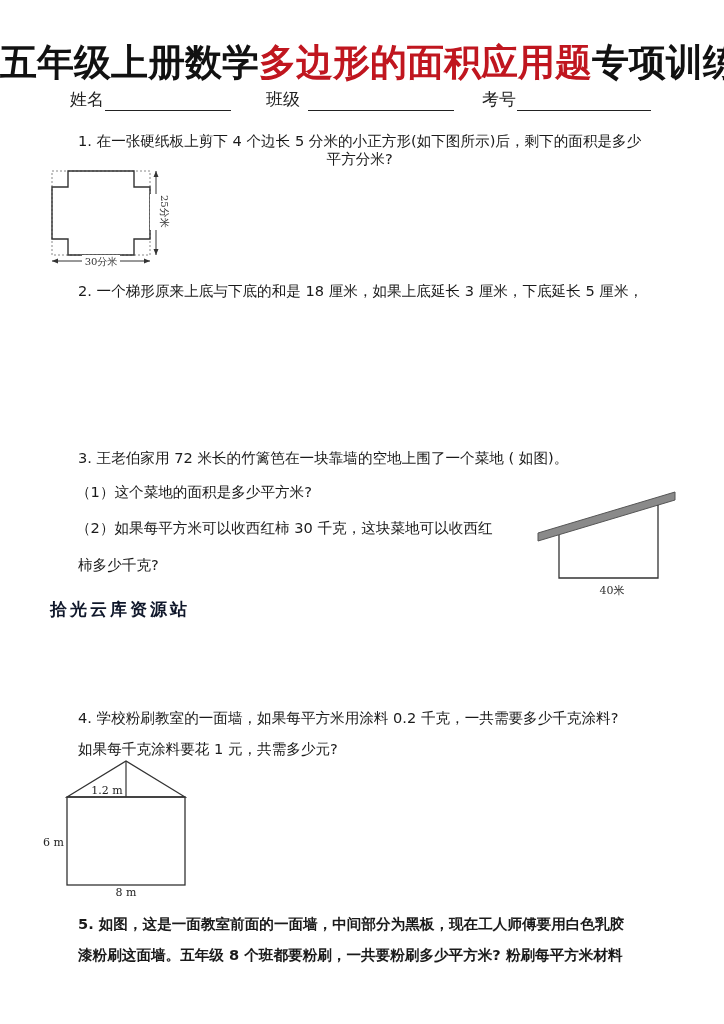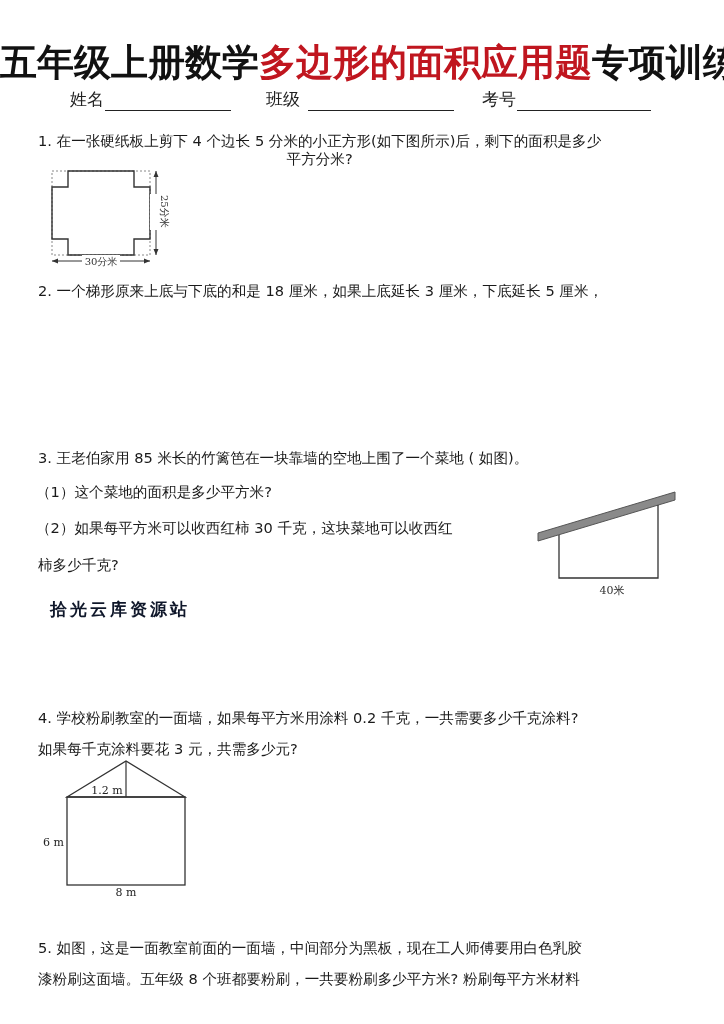--- a/index.html
+++ b/index.html
@@ -11,21 +11,21 @@
   .title {
     left: 0; top: 40px; width: 688px; text-align: center;
     font-family: "DejaVu Serif", "Liberation Serif", serif;
     font-size: 37px; font-weight: bold; letter-spacing: 0px; white-space: nowrap;
     line-height: 44px; color: #111;
   }
   .title .hl { color: #c0161f; }
   .fields { top: 88px; left: 0; width: 584px; height: 26px; font-size: 17px; color: #222; }
   .field { position: absolute; top: 0; white-space: nowrap; display: flex; align-items: flex-end; }
   .field .line { display: inline-block; border-bottom: 1.3px solid #222; height: 20px; margin-left: 1px; }
-  .q { font-size: 14.6px; line-height: 23px; color: #1a1a1a; white-space: nowrap; }
+  .q { font-size: 14.6px; line-height: 23px; color: #1a1a1a; white-space: nowrap; margin-left: 40px; }
   .q2 { line-height: 31px; }
   .watermark {
     left: 50px; top: 598px; font-size: 17px; color: #0f172a; letter-spacing: 3px; font-weight: bold;
     font-family: "DejaVu Sans", sans-serif;
   }
   svg text { font-family: "DejaVu Serif", "Liberation Serif", serif; }
 </style>
 </head>
 <body>
 
@@ -69,44 +69,44 @@
   <polygon points="110,97 104,94.5 104,99.5" fill="#333"></polygon>
   <rect x="42" y="91" width="38" height="13" fill="#fff"></rect>
   <text x="61" y="101" font-size="10" fill="#333" text-anchor="middle">30分米</text>
 </svg>
 
 <div class="abs q q2" style="left:38px; top:275px;">
   <div>2.  一个梯形原来上底与下底的和是 18 厘米，如果上底延长 3 厘米，下底延长 5 厘米，</div>
 </div>
 
 <div class="abs q" style="left:38px; top:446px;">
-  <div>3.  王老伯家用 85 米长的竹篱笆在一块靠墙的空地上围了一个菜地 ( 如图)。</div>
+  <div>3.  王老伯家用 72 米长的竹篱笆在一块靠墙的空地上围了一个菜地 ( 如图)。</div>
 </div>
 <div class="abs q" style="left:36px; top:480px;">（1）这个菜地的面积是多少平方米?</div>
 <div class="abs q" style="left:36px; top:516px;">（2）如果每平方米可以收西红柿 30 千克，这块菜地可以收西红</div>
 <div class="abs q" style="left:38px; top:553px;">柿多少千克?</div>
 <svg class="abs" style="left:530px; top:485px;" width="160" height="115">
 
   <polygon points="8,48 145,7 145,15 8,56" fill="#8a8a8a" stroke="#555" stroke-width="1"></polygon>
 
   <polyline points="29,50 29,93 128,93 128,20" fill="none" stroke="#333" stroke-width="1.3"></polyline>
   <text x="82" y="109" font-size="11" fill="#333" text-anchor="middle">40米</text>
 </svg>
 
 <div class="abs watermark">拾光云库资源站</div>
 
 <div class="abs q q2" style="left:38px; top:702px;">
   <div>4.  学校粉刷教室的一面墙，如果每平方米用涂料 0.2 千克，一共需要多少千克涂料?</div>
-  <div>如果每千克涂料要花 3 元，共需多少元?</div>
+  <div>如果每千克涂料要花 1 元，共需多少元?</div>
 </div>
 <svg class="abs" style="left:38px; top:755px;" width="170" height="148">
   <polygon points="29,42 88,6 147,42" fill="none" stroke="#333" stroke-width="1.3"></polygon>
   <line x1="88" y1="6" x2="88" y2="42" stroke="#333" stroke-width="1.2"></line>
   <rect x="29" y="42" width="118" height="88" fill="none" stroke="#333" stroke-width="1.3"></rect>
   <text x="69" y="39" font-size="11" fill="#222" text-anchor="middle">1.2 m</text>
   <text x="26" y="91" font-size="11" fill="#222" text-anchor="end">6 m</text>
   <text x="88" y="141" font-size="11" fill="#222" text-anchor="middle">8 m</text>
 </svg>
 
-<div class="abs q q2" style="left:38px; top:932px;">
+<div class="abs q q2" style="left:38px; top:908px;font-weight:bold;">
   <div>5.  如图，这是一面教室前面的一面墙，中间部分为黑板，现在工人师傅要用白色乳胶</div>
   <div>漆粉刷这面墙。五年级 8 个班都要粉刷，一共要粉刷多少平方米? 粉刷每平方米材料</div>
 </div>
 
 </body></html>

